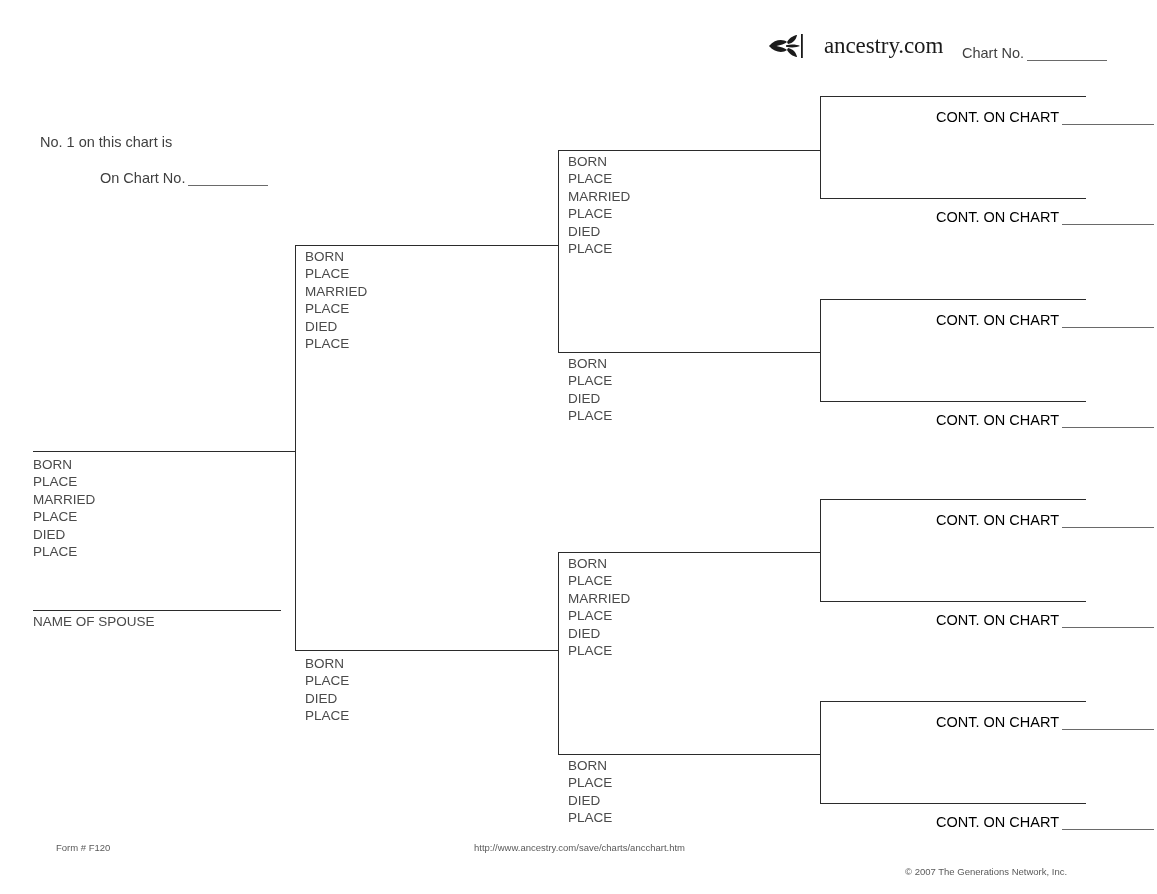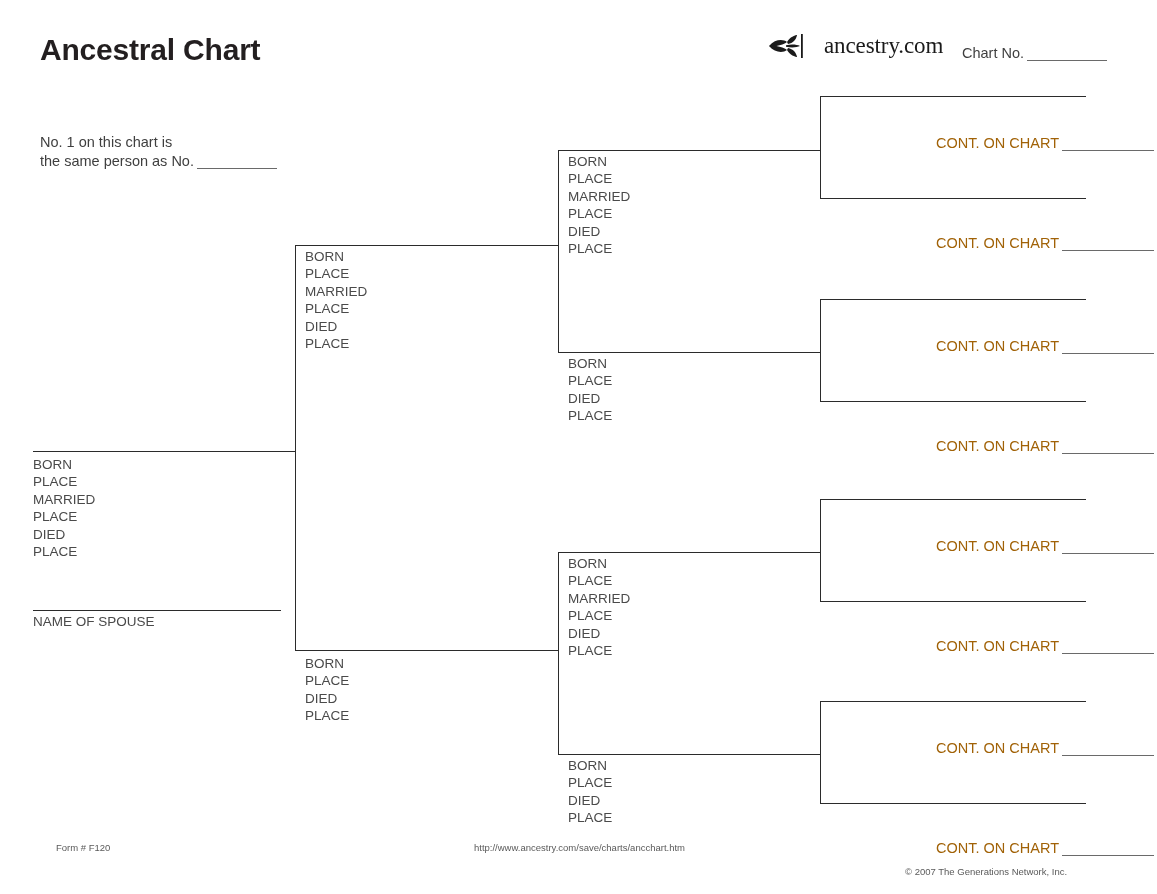--- a/index.html
+++ b/index.html
@@ -94,44 +94,42 @@
     position:absolute;
     font-size:13.5px;
     color:#4a4a4a;
     white-space:nowrap;
   }
 
   
   .cont{
     position:absolute;
     font-size:14.5px;
-    color:#a16207;
-    white-space:nowrap;
-    margin-top:26px;
+    color:#000000;
+    white-space:nowrap;
   }
   .cont .blank{ width:92px; }
 
   
   .footer{
     position:absolute;
     top:842px;
     font-size:9.5px;
     color:#5a5a5a;
     white-space:nowrap;
   }
   #foot-left{ left:56px; }
   #foot-center{ left:466px;padding-left:8px; }
   #foot-right{ left:905px;margin-top:24px; }
 </style>
 </head>
 <body>
 
 <div id="page">
 
-  <div id="title">Ancestral Chart</div>
 
   <div id="logo">
     <svg class="mark" width="46" height="26" viewBox="0 0 46 26">
       <g fill="#1a1a1a">
         <path d="M7,13 C13,6 21,6 25,9 C21,12 13,14 7,13 Z"></path>
         <path d="M7,13 C13,20 21,20 25,17 C21,14 13,12 7,13 Z"></path>
         <path d="M25,9 C28,4 33,2 35,2 C34,7 31,10 26,11 Z"></path>
         <path d="M25,17 C28,22 33,24 35,24 C34,19 31,16 26,15 Z"></path>
         <path d="M24,12.2 C30,11 35,11.6 38,13 C35,14.4 30,15 24,13.8 Z"></path>
         <rect x="39" y="1" width="1.8" height="24"></rect>
@@ -139,21 +137,21 @@
     </svg>
     <span class="wordmark">ancestry.com</span>
   </div>
 
   <div id="chartno">
     <span>Chart No.</span><span class="blank"></span>
   </div>
 
   <div id="note">
     <span class="row1">No. 1 on this chart is</span>
-    <span class="row2"><span>the same person as No.</span><span class="blank"></span></span>
+    <span class="row3"><span>On Chart No.</span><span class="blank"></span></span>
   </div>
 
   <div class="hline" style="left:33px; top:451px; width:263px;"></div>
   <div class="fields" style="left:33px; top:456px;">
     <span>BORN</span>
     <span>PLACE</span>
     <span>MARRIED</span>
     <span>PLACE</span>
     <span>DIED</span>
     <span>PLACE</span>

